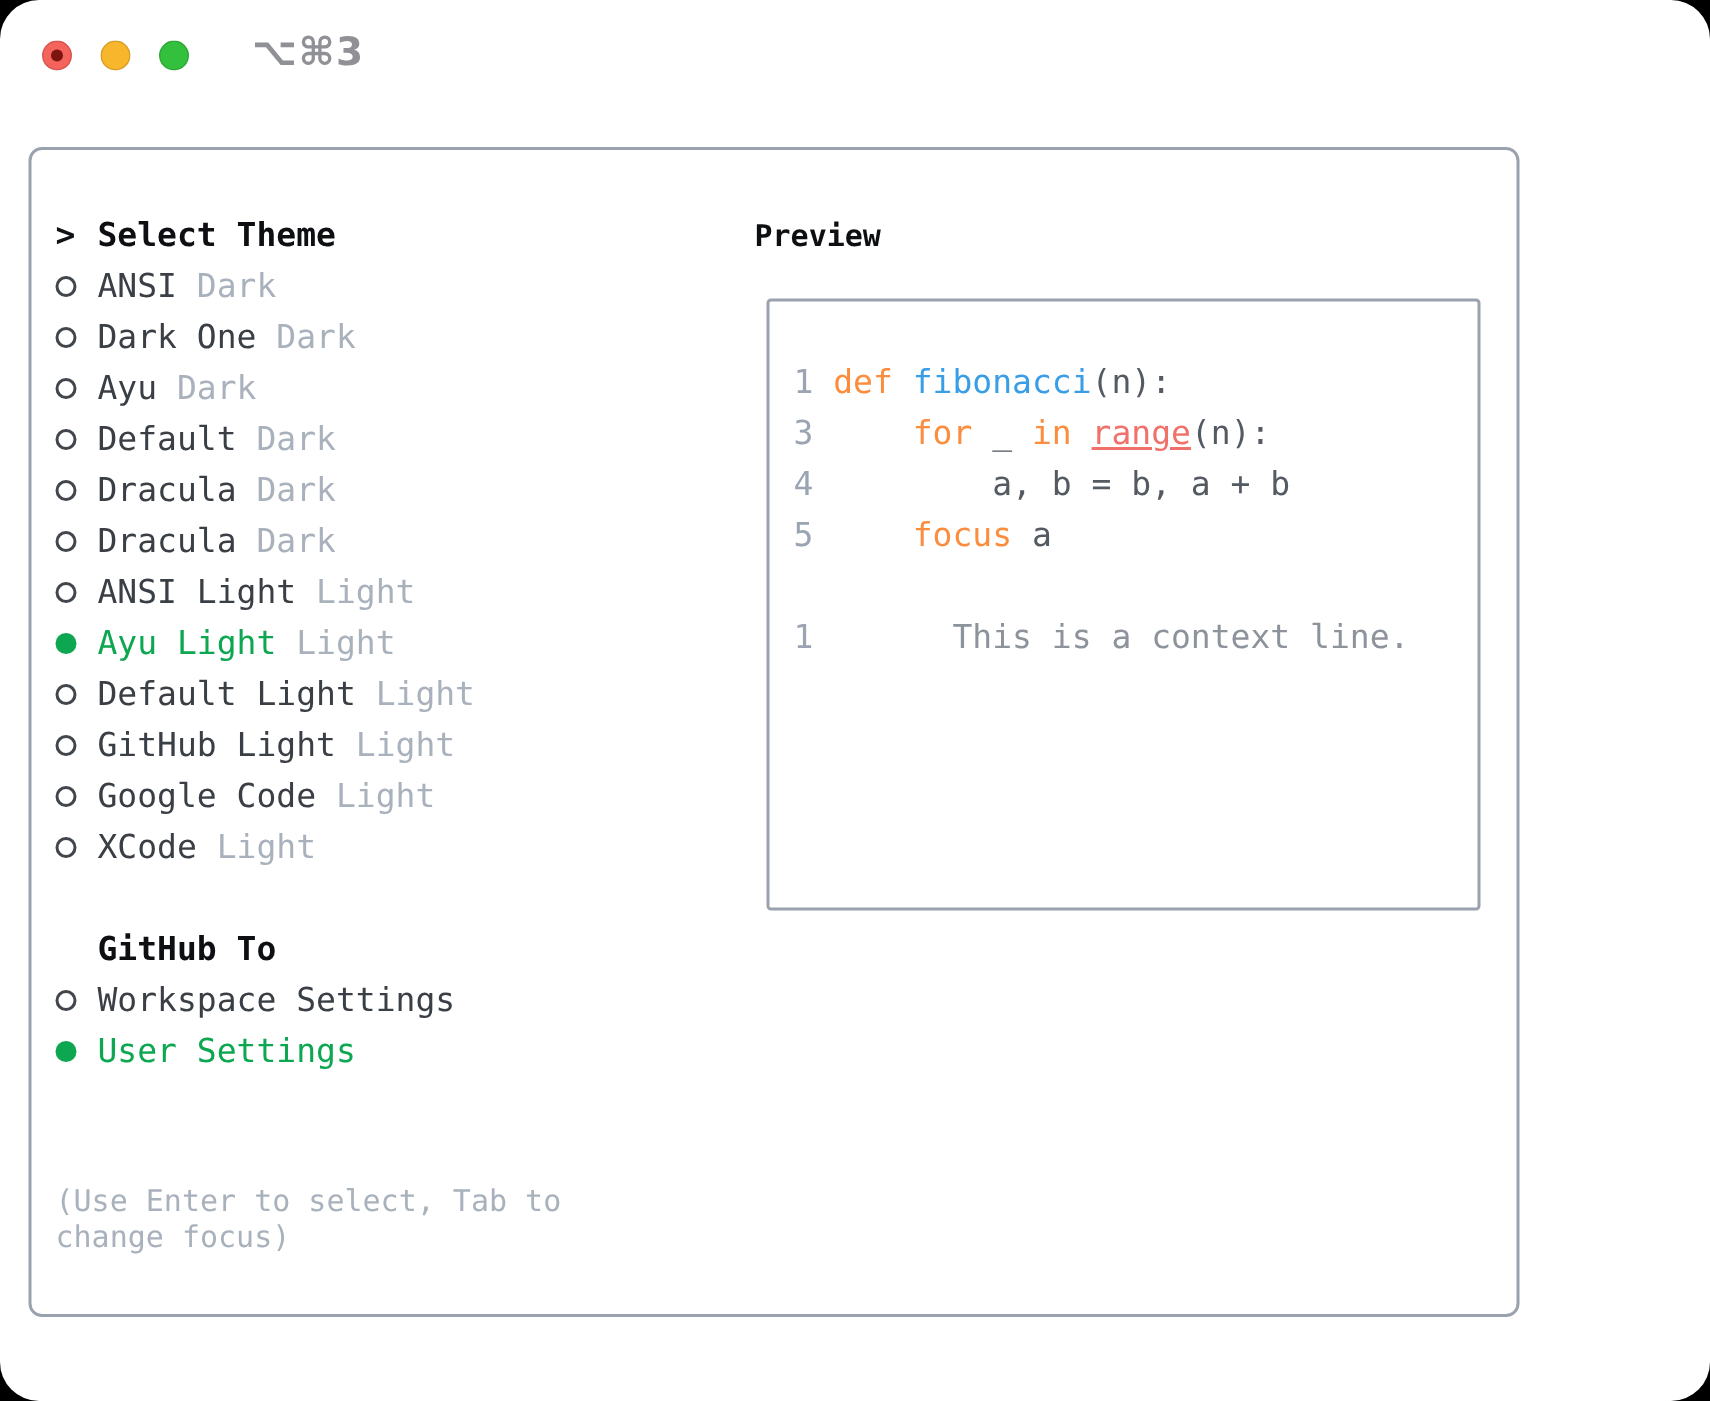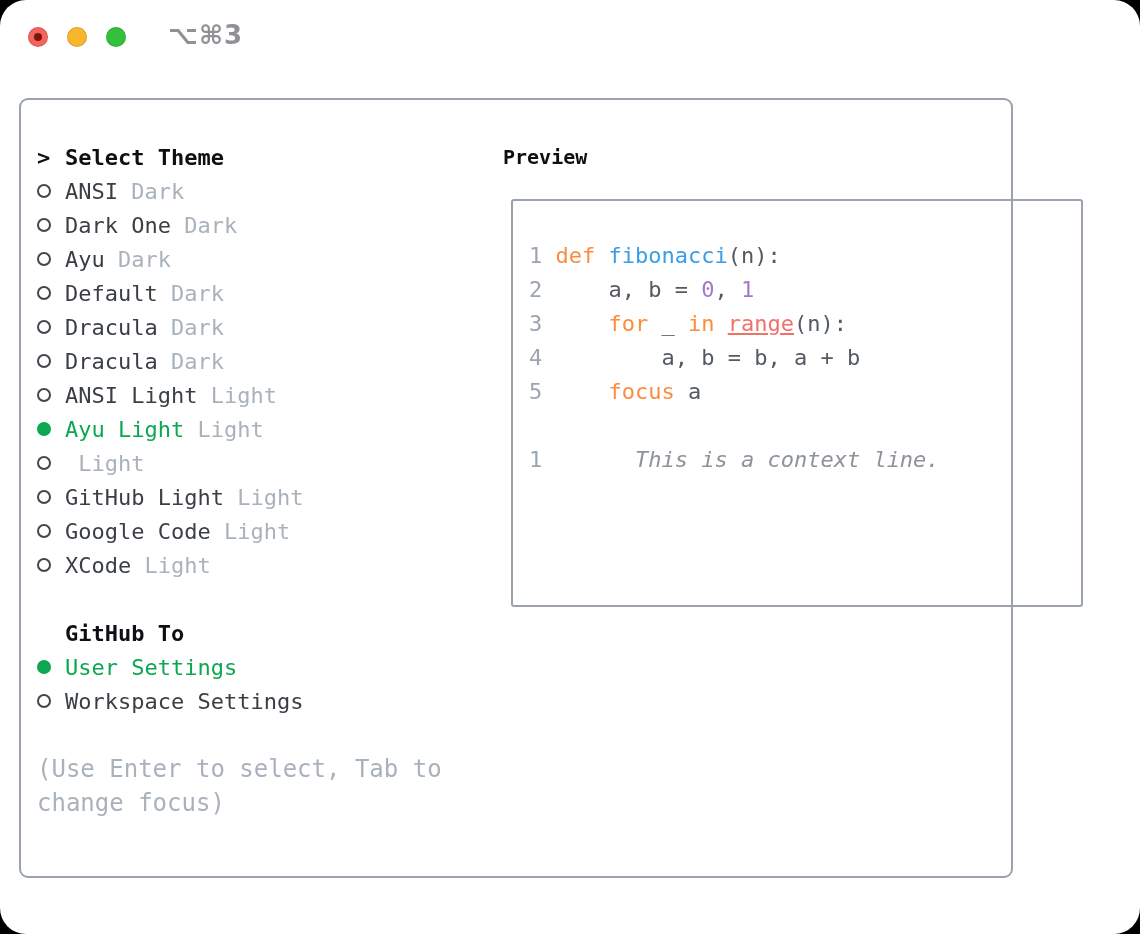--- a/index.html
+++ b/index.html
@@ -41,39 +41,39 @@
   .marker { width: 28px; flex: none; display: flex; align-items: center; }
   .cursor-glyph { font-weight: 700; color: #101216; }
   .radio-dot { width: 14px; height: 14px; border-radius: 50%;
     border: 2px solid #41464d; box-sizing: border-box; }
   .radio-dot.on { border: none; background: var(--accent-green, #0ca750); }
   .hdr { font-weight: 700; color: #0d0f12; }
   .sel-green { color: var(--accent-green, #0ca750); }
   .variant { color: var(--text-muted, #a9b2bc); }
   .spacer { height: 34px; }
   .help {
-    width: 420px; font-size: 24px; line-height: 34px;
-    color: var(--text-muted, #a9b2bc); white-space: normal;
+    width: 420px; font-size: 20px; line-height: 24px;
+    color: var(--text-muted, #a9b2bc); white-space: normal; margin-top: 36px;
   }
   
   .preview-title-row { height: 34px; display: flex; align-items: center; }
   .preview-box {
-    margin-top: 25px; margin-left: 8px; width: 572px; height: 408px;
+    margin-top: 25px; margin-left: 8px; width: 476px; height: 408px;
     border: 2px solid var(--border-gray, #9aa2ad); border-radius: 3px;
     box-sizing: border-box; padding: 42px 16px 0 16px; overflow: hidden;
   }
   .code-line { height: 34px; font-size: 22px; white-space: pre;
     color: var(--code-text, #545a62); }
   .ln  { color: var(--line-number, #9aa4b2); }
   .kw  { color: var(--syntax-keyword, #fa8d3e); }
   .fn  { color: var(--syntax-function, #399ee6); }
   .bi  { color: var(--syntax-builtin, #f0716a); text-decoration: underline; }
   .nm  { color: var(--syntax-number, #a37acc); }
   .pl  { color: var(--code-text, #545a62); }
-  .ctx { color: var(--context-line, #8d939b); font-style: italic; }
+  .ctx { color: var(--context-line, #8d939b); }
   .del { color: var(--diff-deleted, #c3361d); }
   .add { color: var(--diff-added, #03c103); }
 </style>
 </head>
 <body>
 
 <div class="window-card">
 
   <div class="titlebar">
     <div class="traffic red"></div>
@@ -92,51 +92,50 @@
 
       <div id="theme-list">
           <div class="row"><span class="marker"><span class="radio-dot"></span></span><span>ANSI</span><span class="variant"> Dark</span></div>
           <div class="row"><span class="marker"><span class="radio-dot"></span></span><span>Dark One</span><span class="variant"> Dark</span></div>
           <div class="row"><span class="marker"><span class="radio-dot"></span></span><span>Ayu</span><span class="variant"> Dark</span></div>
           <div class="row"><span class="marker"><span class="radio-dot"></span></span><span>Default</span><span class="variant"> Dark</span></div>
           <div class="row"><span class="marker"><span class="radio-dot"></span></span><span>Dracula</span><span class="variant"> Dark</span></div>
           <div class="row"><span class="marker"><span class="radio-dot"></span></span><span>Dracula</span><span class="variant"> Dark</span></div>
           <div class="row"><span class="marker"><span class="radio-dot"></span></span><span>ANSI Light</span><span class="variant"> Light</span></div>
           <div class="row"><span class="marker"><span class="radio-dot on"></span></span><span class="sel-green">Ayu Light</span><span class="variant"> Light</span></div>
-          <div class="row"><span class="marker"><span class="radio-dot"></span></span><span class="variant"> Light</span></div>
+          <div class="row"><span class="marker"><span class="radio-dot"></span></span><span>Default Light</span><span class="variant"> Light</span></div>
           <div class="row"><span class="marker"><span class="radio-dot"></span></span><span>GitHub Light</span><span class="variant"> Light</span></div>
           <div class="row"><span class="marker"><span class="radio-dot"></span></span><span>Google Code</span><span class="variant"> Light</span></div>
           <div class="row"><span class="marker"><span class="radio-dot"></span></span><span>XCode</span><span class="variant"> Light</span></div>
         </div>
 
       <div class="spacer"></div>
 
       <div class="row">
         <span class="marker"></span>
         <span class="hdr">GitHub To</span>
       </div>
 
       <div id="apply-list">
+          <div class="row"><span class="marker"><span class="radio-dot"></span></span><span>Workspace Settings</span></div>
           <div class="row"><span class="marker"><span class="radio-dot on"></span></span><span class="sel-green">User Settings</span></div>
-          <div class="row"><span class="marker"><span class="radio-dot"></span></span><span>Workspace Settings</span></div>
         </div>
 
       <div class="spacer"></div>
 
       <div class="help">(Use Enter to select, Tab to change focus)</div>
     </div>
 
     <div class="right-col">
       <div class="preview-title-row">
         <span class="hdr" style="font-size:20px">Preview</span>
       </div>
       <div class="preview-box">
         <div id="code-block">
             <div class="code-line"><span class="ln">1</span> <span class="kw">def</span><span class="pl"> </span><span class="fn">fibonacci</span><span class="pl">(n):</span></div>
-            <div class="code-line"><span class="ln">2</span> <span class="pl">    a, b = </span><span class="nm">0</span><span class="pl">, </span><span class="nm">1</span></div>
             <div class="code-line"><span class="ln">3</span> <span class="pl">    </span><span class="kw">for</span><span class="pl"> _ </span><span class="kw">in</span><span class="pl"> </span><span class="bi">range</span><span class="pl">(n):</span></div>
             <div class="code-line"><span class="ln">4</span> <span class="pl">        a, b = b, a + b</span></div>
             <div class="code-line"><span class="ln">5</span> <span class="pl">    </span><span class="kw">focus</span><span class="pl"> a</span></div>
             <div class="code-line"><span class="ln"></span></div>
             <div class="code-line"><span class="ln">1</span> <span class="ctx">      This is a context line.</span></div>
           </div>
       </div>
     </div>
 
   </div>

